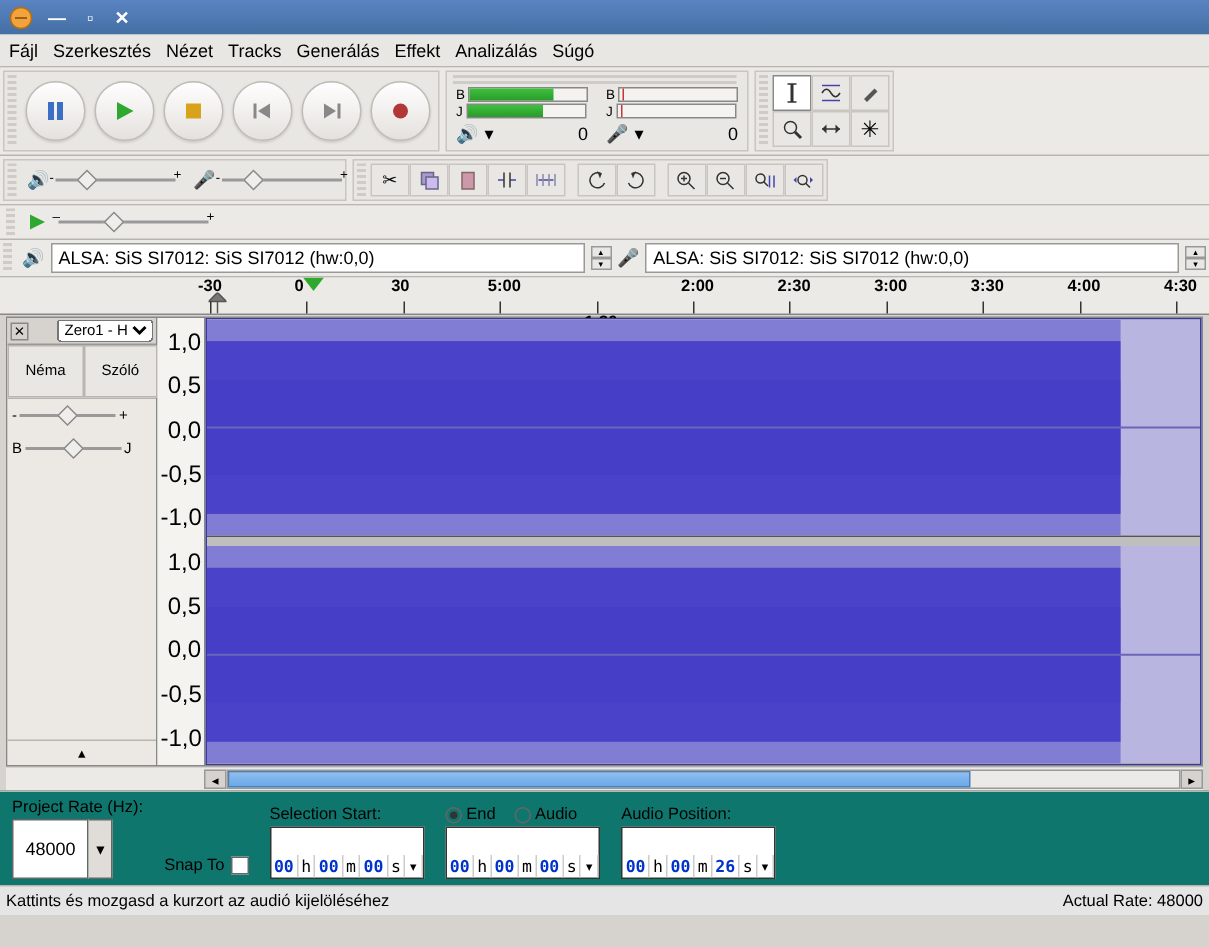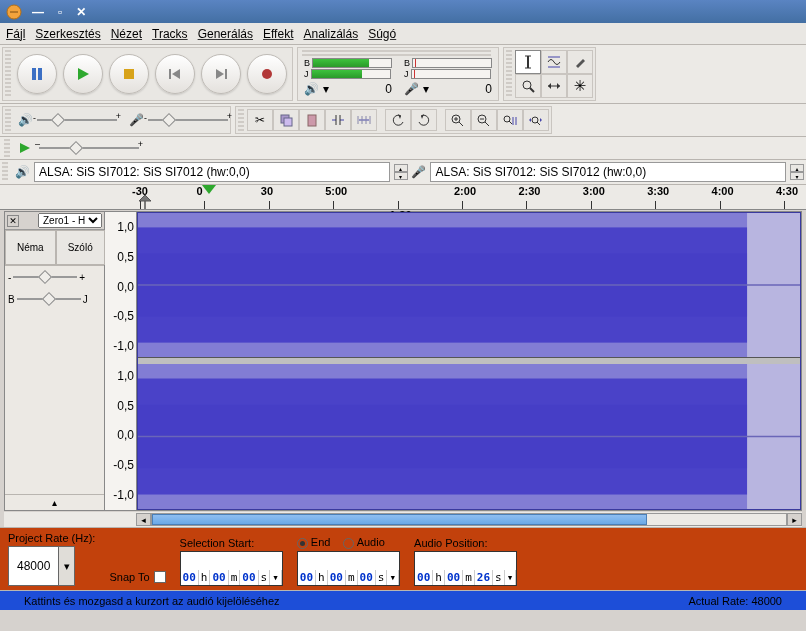--- a/index.html
+++ b/index.html
@@ -3,21 +3,21 @@
 <meta charset="utf-8">
 <style>
   * { box-sizing: border-box; margin: 0; padding: 0; }
   body { font-family: sans-serif; font-size: 12px; background: #d6d2ce; width: 806px; height: 631px; overflow: hidden; }
   .titlebar { background: linear-gradient(#5a84c2,#436fa3); height: 23px; display:flex; align-items:center; color:#fff; padding:0 6px; gap:6px;}
   .titlebar .icon { width:16px; height:16px; display:flex; align-items:center; justify-content:center;}
   .titlebar .title { flex:1; text-align:center; font-weight:bold; text-shadow:0 1px 2px rgba(0,0,0,.4);}
   .titlebar .winbtn { color:#fff; font-weight:bold; padding:0 4px; cursor:pointer;}
   .menubar { background:#e9e7e3; border-bottom:1px solid #b9b5b0; height:22px; display:flex; align-items:center; padding:0 6px; gap:10px;}
   .menubar span { cursor:pointer;}
-  .menubar .ul { text-decoration: underline; text-decoration-color:#333;}
+  .menubar .ul { text-decoration-color:#333;}
   .toolbars { background:#eceae6; display:flex; flex-wrap:wrap; border-bottom:1px solid #b9b5b0;}
   .tb-section { display:flex; align-items:center; border:1px solid #c9c5c0; margin:2px; padding:2px; background:#e9e7e3;}
   .grip { width:6px; align-self:stretch; background:repeating-linear-gradient(#cfcbc6,#cfcbc6 2px,#e9e7e3 2px,#e9e7e3 4px); margin-right:3px;}
   .transport-btn { width:40px; height:40px; border-radius:50%; border:1px solid #bfbbb6; background:linear-gradient(#fff,#e4e1dd); display:flex; align-items:center; justify-content:center; margin:0 3px; cursor:pointer; box-shadow:0 1px 2px rgba(0,0,0,.15);}
   .meters { display:flex; flex-direction:column; gap:1px; padding:2px;}
   .meter-row { display:flex; align-items:center; gap:2px; font-size:9px;}
   .meter-bar { width:80px; height:10px; border:1px solid #888; background:#f5f3f0; position:relative;}
   .meter-fill { position:absolute; left:0; top:0; bottom:0; background:linear-gradient(#3dc23d,#2a9a2a);}
   .tool-grid { display:grid; grid-template-columns:repeat(3,26px); grid-auto-rows:24px; gap:0;}
   .tool-btn { border:1px solid #c9c5c0; background:#e9e7e3; display:flex; align-items:center; justify-content:center; cursor:pointer; font-size:13px;}
@@ -31,33 +31,33 @@
   .spinner { width:14px; display:flex; flex-direction:column;}
   .spinner div { height:8px; background:#e9e7e3; border:1px solid #999; font-size:6px; display:flex; align-items:center; justify-content:center;}
   .ruler { height:25px; background:#eceae6; border-bottom:1px solid #888; position:relative; font-size:10px; padding-left:132px; display:flex;}
   .ruler-tick { position:absolute; top:0; font-weight:bold; font-size:11px;}
   .track-area { display:flex; height:300px; border:1px solid #888; margin:1px 4px 1px 4px;}
   .track-panel { width:100px; background:#ece9e4; border-right:1px solid #888; display:flex; flex-direction:column; font-size:10px;}
   .track-header { background:#d6d2ce; border-bottom:1px solid #999; padding:1px 2px; display:flex; align-items:center; justify-content:space-between;}
   .track-header select { font-size:10px; width:64px;}
   .mute-solo { display:flex; border-bottom:1px solid #b9b5b0;}
   .mute-solo button { flex:1; font-size:10px; border:1px solid #b9b5b0; background:#e9e7e3; padding:11px;}
-  .vscale { width:32px; background:#f5f3f0; border-right:1px solid #888; display:flex; flex-direction:column; justify-content:space-between; font-size:12px; text-align:right; padding:8px 2px;}
+  .vscale { width:32px; background:#f5f3f0; border-right:1px solid #888; display:flex; flex-direction:column; justify-content:space-between; font-size:16px; text-align:right; padding:8px 2px;}
   .waveform { flex:1; background:#bfbfbf; position:relative; border:1px solid #3a3a9e;}
   .wave-ch { position:absolute; left:0; right:0; background:#bfbfbf;}
   .scrollbar-h { height:15px; background:#eceae6; margin:0 4px; display:flex; align-items:center;}
   .scrollbar-h .sbtn { width:15px; height:13px; background:#d6d2ce; border:1px solid #999; display:flex; align-items:center; justify-content:center; font-size:9px;}
   .scrollbar-h .strack { flex:1; height:13px; background:#eceae6; border:1px solid #999; position:relative;}
   .scrollbar-h .sthumb { position:absolute; left:0; top:0; bottom:0; width:78%; background:linear-gradient(#8fbef0,#6aa9e8); border:1px solid #4a7fb8;}
-  .selection-bar { background:#c2410c; border-top:1px solid #b9b5b0; padding:4px 8px; display:flex; align-items:flex-end; gap:14px;}
+  .selection-bar { background:#0f766e; border-top:1px solid #b9b5b0; padding:4px 8px; display:flex; align-items:flex-end; gap:14px;}
   .sel-group { display:flex; flex-direction:column; gap:2px; font-size:11px;}
   .ticker { display:flex; border:1px solid #333; background:#fff; font-family:monospace; font-size:11px;}
   .ticker span { padding:1px 2px; border-right:1px solid #ccc;margin-top:18px;}
   .ticker .num { color:#0033cc; font-weight:bold;}
-  .statusbar { background:#1d4ed8; border-top:1px solid #b9b5b0; height:20px; display:flex; align-items:center; justify-content:space-between; padding:0 24px; font-size:11px;}
+  .statusbar { background:#e5e5e5; border-top:1px solid #b9b5b0; height:20px; display:flex; align-items:center; justify-content:space-between; padding:0 4px; font-size:11px;}
   .radio { width:11px; height:11px; border:1px solid #666; border-radius:50%; display:inline-block; margin-right:3px; vertical-align:middle; position:relative;}
   .radio.checked::after { content:''; position:absolute; inset:2px; background:#333; border-radius:50%;}
   .checkbox { width:12px; height:12px; border:1px solid #666; background:#fff; display:inline-block; vertical-align:middle;}
   svg { display:block;}
   .play-row { display:flex; align-items:center; background:#eceae6; border-bottom:1px solid #b9b5b0; padding:2px 4px; gap:6px;}
 </style>
 </head>
 <body>
 
 <div class="titlebar">

